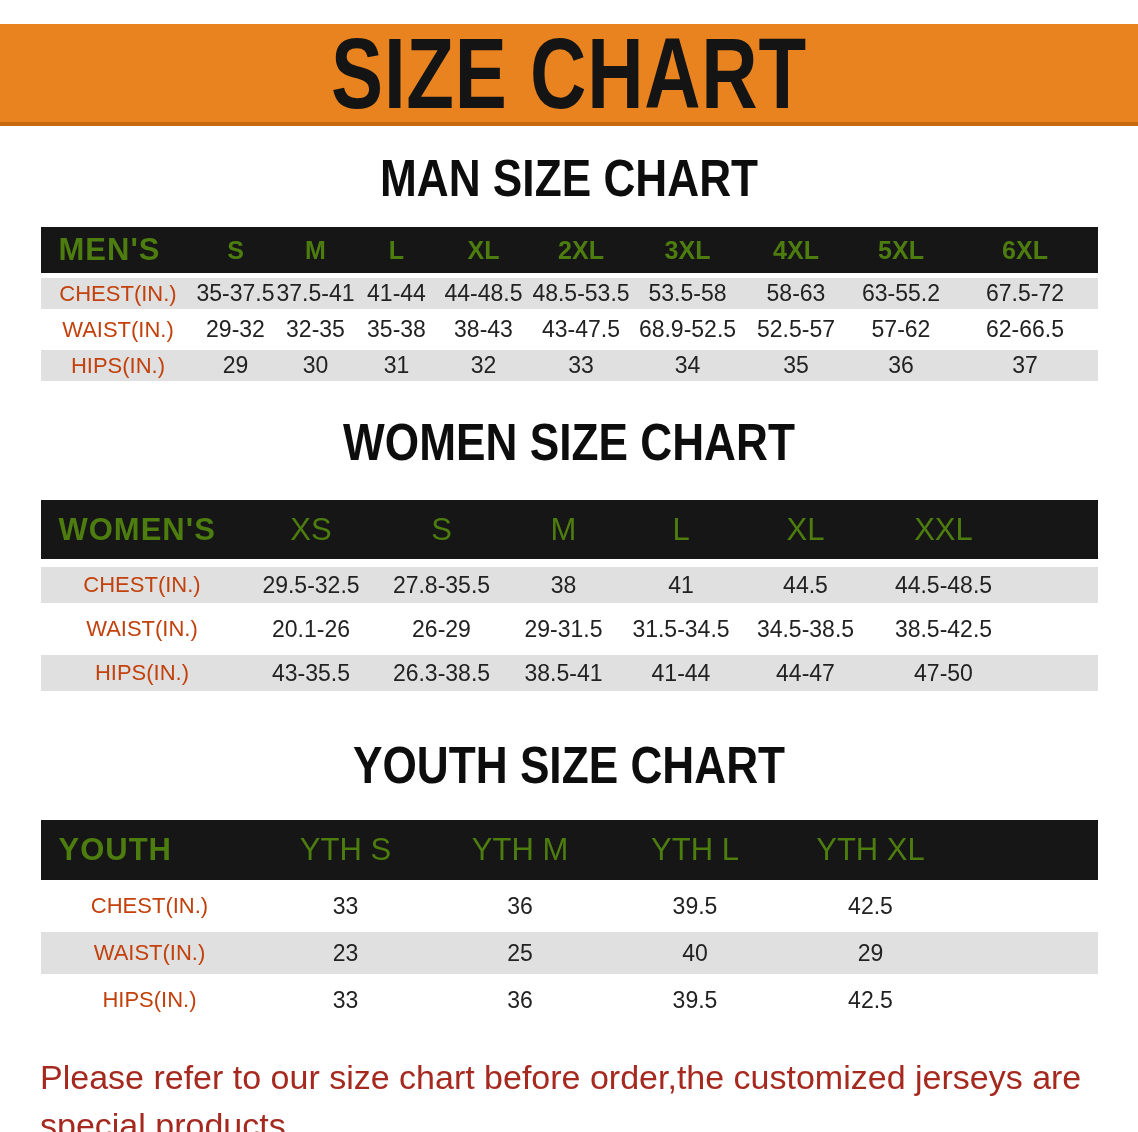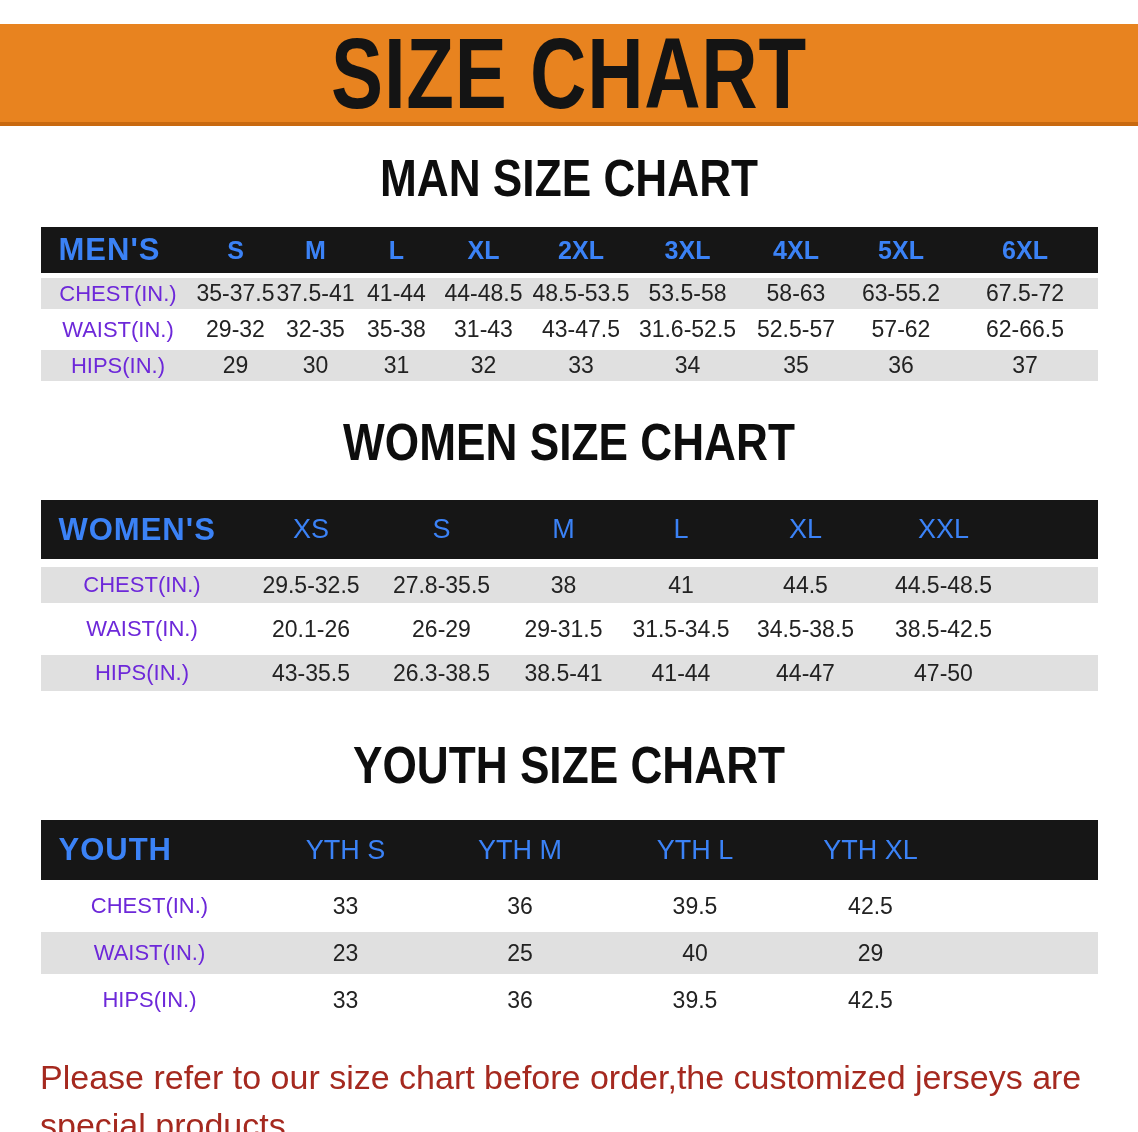--- a/index.html
+++ b/index.html
@@ -33,40 +33,40 @@
   table.size-table{
     width:1057px;margin:0 auto;
     border-collapse:separate;table-layout:fixed;
   }
   table.men{border-spacing:0 5px;}
   table.women{border-spacing:0 8px;}
   table.youth{border-spacing:0 5px;}
 
   thead th{
     background:var(--header_bar,#161616);
-    color:#3b82f6;vertical-align:middle;
+    color:#4d7c0f;vertical-align:middle;
   }
   th.corner{
     text-align:left;padding-left:18px;
     font-size:31px;font-weight:bold;letter-spacing:1px;
   }
   th.col-h{font-size:25px;font-weight:bold;text-align:center;}
-  th.col-h-light{font-size:27px;font-weight:normal;text-align:center;}
+  th.col-h-light{font-size:31px;font-weight:normal;text-align:center;}
   table.men thead th{height:44px;}
   table.women thead th{height:57px;}
   table.youth thead th{height:58px;}
 
   td{
     text-align:center;vertical-align:middle;
     font-size:23px;color:var(--value_text,#222222);
   }
   table.men tbody td{height:29px;}
   table.women tbody td{height:34px;}
   table.youth tbody td{height:40px;}
-  td.row-label{font-size:22px;color:#6d28d9;}
+  td.row-label{font-size:22px;color:#c2410c;}
   tr.stripe td{background:var(--row_stripe,#E0E0E0);}
   tr.plain td{background:#ffffff;}
 
   .disclaimer{
     margin:28px 0 0 40px;
     color:var(--disclaimer_text,#A5291F);
     font-size:34px;line-height:1.4;
     font-weight:normal;
   }
 </style>
@@ -117,23 +117,23 @@
         <td>53.5-58</td>
         <td>58-63</td>
         <td>63-55.2</td>
         <td>67.5-72</td>
       </tr>
       <tr class="plain">
         <td class="row-label">WAIST(IN.)</td>
         <td>29-32</td>
         <td>32-35</td>
         <td>35-38</td>
-        <td>31-43</td>
+        <td>38-43</td>
         <td>43-47.5</td>
-        <td>31.6-52.5</td>
+        <td>68.9-52.5</td>
         <td>52.5-57</td>
         <td>57-62</td>
         <td>62-66.5</td>
       </tr>
       <tr class="stripe">
         <td class="row-label">HIPS(IN.)</td>
         <td>29</td>
         <td>30</td>
         <td>31</td>
         <td>32</td>

